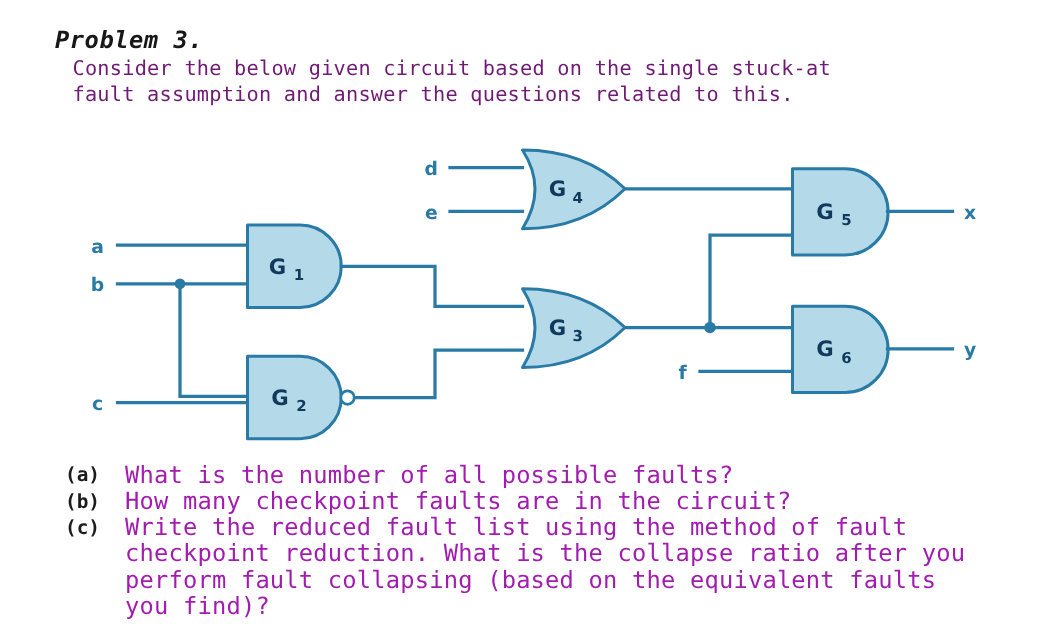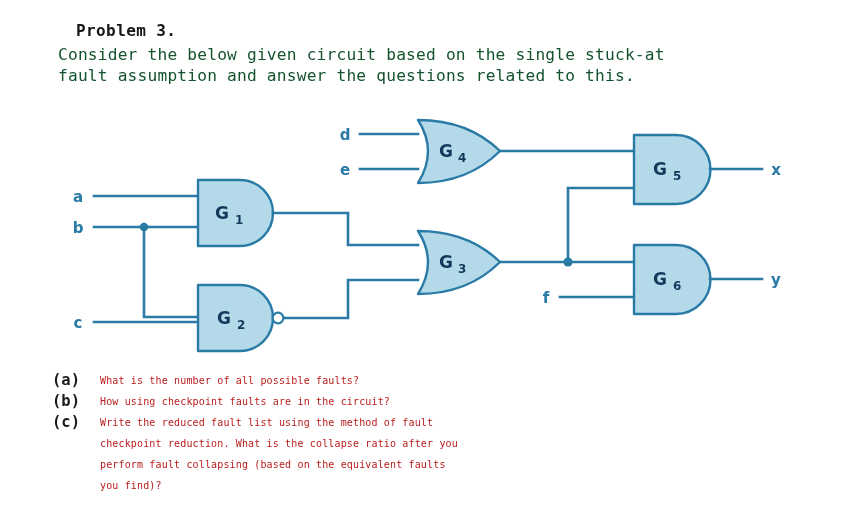--- a/index.html
+++ b/index.html
@@ -12,38 +12,39 @@
     width: 845px;
     height: 514px;
     background: #ffffff;
     overflow: hidden;
     font-family: "DejaVu Sans Mono", "Liberation Mono", monospace;
   }
 
   
   .problem-title {
     position: absolute;
-    left: 76px;
+    left: 44px;
     top: 21px;
     font-family: "DejaVu Sans Mono", "Liberation Mono", monospace;
-    font-size: 16px;
+    font-size: 19px;
     font-weight: bold;
     color: #171717;
     letter-spacing: 0.4px;
     white-space: pre;
+    font-style: italic;
   }
   .intro {
     position: absolute;
     left: 58px;
     top: 44px;
     width: 740px;
     font-family: "DejaVu Sans Mono", "Liberation Mono", monospace;
     font-size: 16.2px;
     line-height: 21px;
-    color: #14532d;
+    color: #701a75;
     letter-spacing: 0.2px;
     white-space: pre-wrap;
   }
 
   .questions {
     position: absolute;
     left: 52px;
     top: 370px;
     width: 790px;
   }
@@ -57,23 +58,23 @@
     width: 48px;
     font-family: "DejaVu Sans Mono", "Liberation Mono", monospace;
     font-size: 15.5px;
     font-weight: bold;
     color: #1b1b1b;
     line-height: 21px;
   }
   .q-text {
     flex: 1 1 auto;
     font-family: "DejaVu Sans Mono", "Liberation Mono", monospace;
-    font-size: 10px;
+    font-size: 19px;
     line-height: 21px;
-    color: #b91c1c;
+    color: #a21caf;
     letter-spacing: 0.15px;
     white-space: pre-wrap;
   }
 
   
   #circuit {
     position: absolute;
     left: 0;
     top: 105px;
     width: 845px;
@@ -198,21 +199,21 @@
     </g>
   </svg>
 
   <div class="questions">
     <div class="q-row">
       <div class="q-tag">(a)</div>
       <div class="q-text">What is the number of all possible faults?</div>
     </div>
     <div class="q-row">
       <div class="q-tag">(b)</div>
-      <div class="q-text">How using checkpoint faults are in the circuit?</div>
+      <div class="q-text">How many checkpoint faults are in the circuit?</div>
     </div>
     <div class="q-row">
       <div class="q-tag">(c)</div>
       <div class="q-text">Write the reduced fault list using the method of fault
 checkpoint reduction. What is the collapse ratio after you
 perform fault collapsing (based on the equivalent faults
 you find)?</div>
     </div>
   </div>
 

